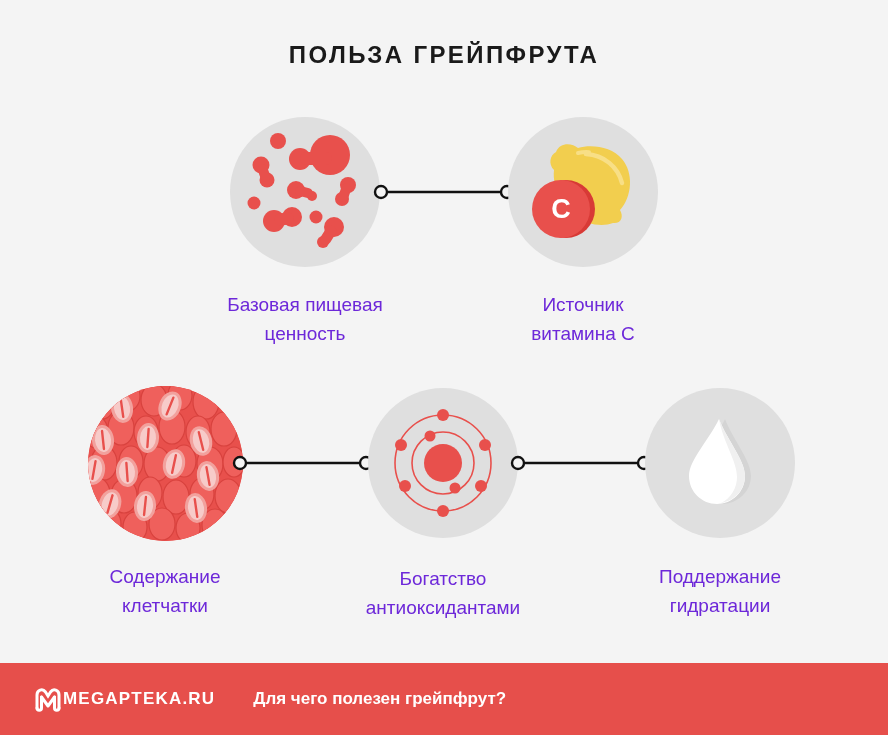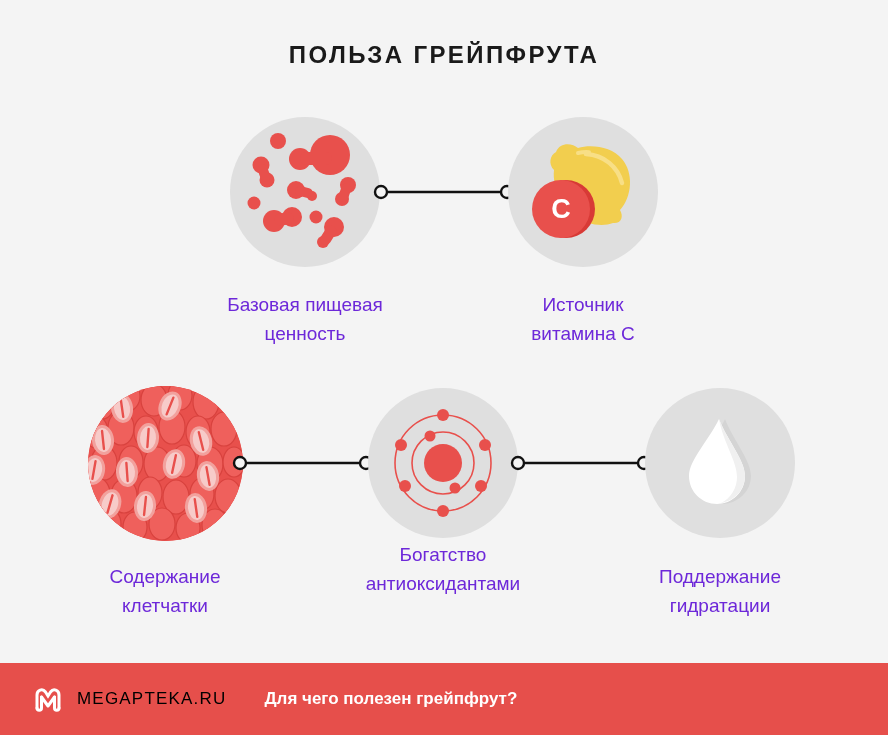--- a/index.html
+++ b/index.html
@@ -41,23 +41,22 @@
   .connector svg { display:block; }
 
   .footer {
     position:absolute; left:0; top:663px;
     width:888px; height:72px;
     background:#e64f4b;
     display:flex; align-items:center;
   }
   .footer-logo { margin-left:33px; display:flex; align-items:center; }
   .footer-brand {
-    margin-left:14px;
-    color:#000000;
-    font-size:17px; font-weight:normal; letter-spacing:1.2px;
+    color:#ffffff;
+    font-size:17px; font-weight:bold; letter-spacing:1.2px;
   }
   .footer-text {
     margin-left:38px;
     color:#ffffff;
     font-size:17px; font-weight:bold;
   }
 </style>
 </head>
 <body>
 
@@ -227,21 +226,21 @@
           <circle cx="33" cy="57" r="6"></circle>
           <circle cx="117" cy="57" r="6"></circle>
           <circle cx="37" cy="98" r="6"></circle>
           <circle cx="113" cy="98" r="6"></circle>
           <circle cx="62" cy="48" r="5.5"></circle>
           <circle cx="87" cy="100" r="5.5"></circle>
         </g>
       </svg>
     </div>
   </div>
-  <div class="label" style="left:318px; top:540px; width:250px;">Богатство
+  <div class="label" style="left:318px; top:564px; width:250px;">Богатство
 антиоксидантами</div>
 
   <div class="connector" style="left:510px; top:453px;">
     <svg width="142" height="20" viewBox="0 0 142 20">
       <line x1="10" y1="10" x2="132" y2="10" stroke="#111111" stroke-width="2.6"></line>
       <circle cx="8" cy="10" r="6" fill="#f4f4f4" stroke="#111111" stroke-width="2.4"></circle>
       <circle cx="134" cy="10" r="6" fill="#f4f4f4" stroke="#111111" stroke-width="2.4"></circle>
     </svg>
   </div>
 

